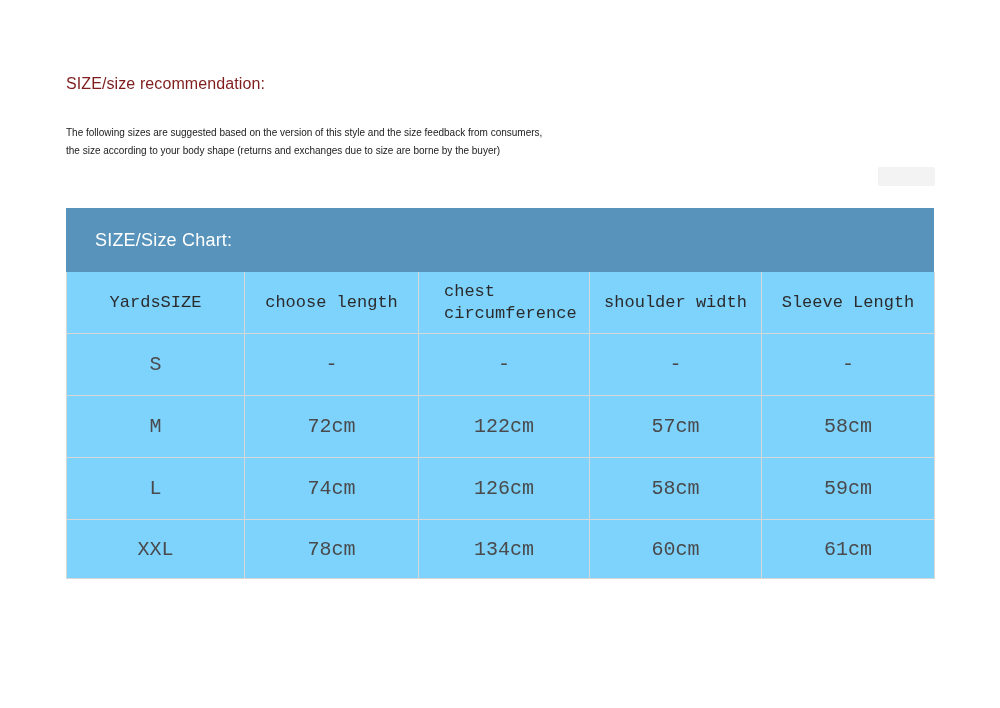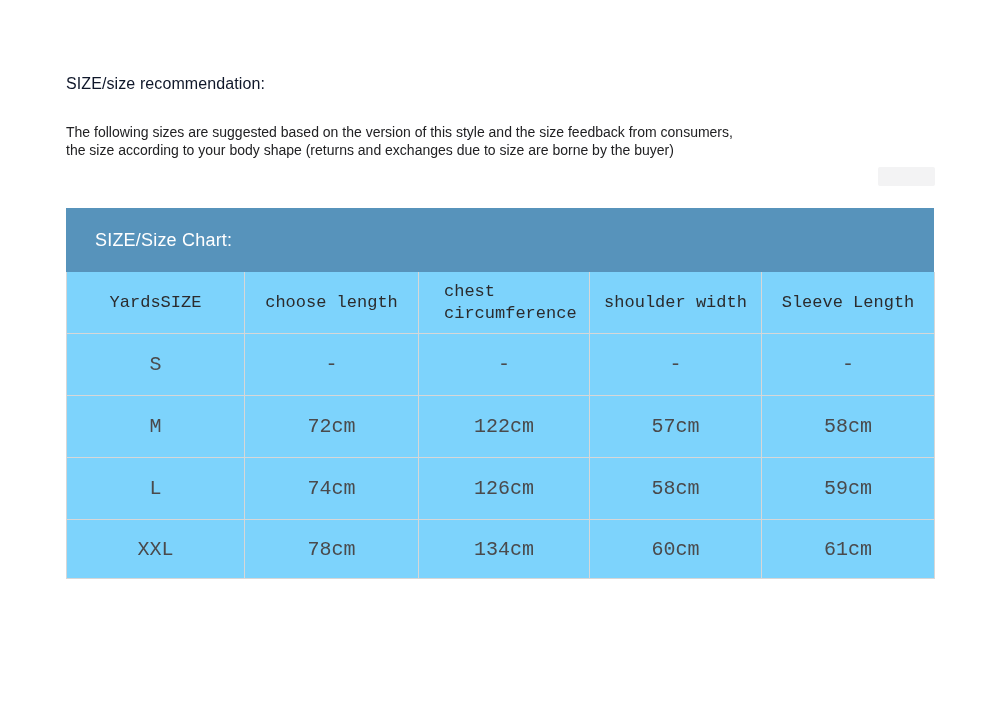--- a/index.html
+++ b/index.html
@@ -13,29 +13,29 @@
     width: 1000px;
     height: 708px;
     background: #ffffff;
     overflow: hidden;
   }
   .heading {
     position: absolute;
     left: 66px;
     top: 75px;
     font-size: 16px;
-    color: #0f172a;
+    color: #7f1d1d;
     letter-spacing: 0.1px;
   }
   .desc {
     position: absolute;
     left: 66px;
     top: 124px;
     color: #212123;
-    font-size: 14px;
+    font-size: 10px;
     line-height: 17.5px;
   }
   .desc .line { white-space: nowrap; }
   .artifact {
     position: absolute;
     left: 878px;
     top: 167px;
     width: 57px;
     height: 19px;
     background: #f3f3f4;

